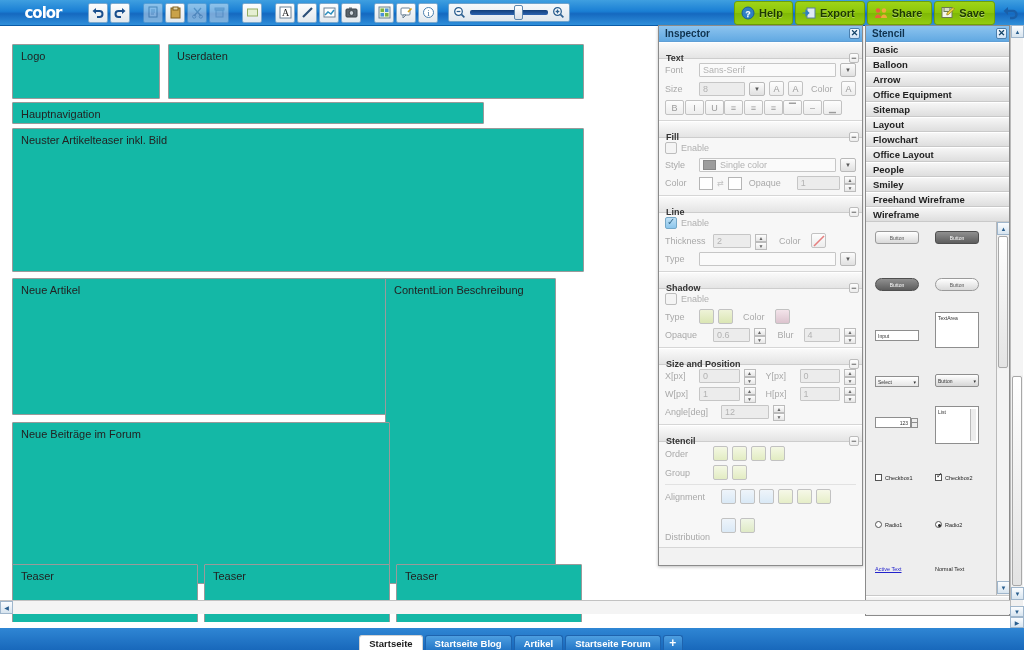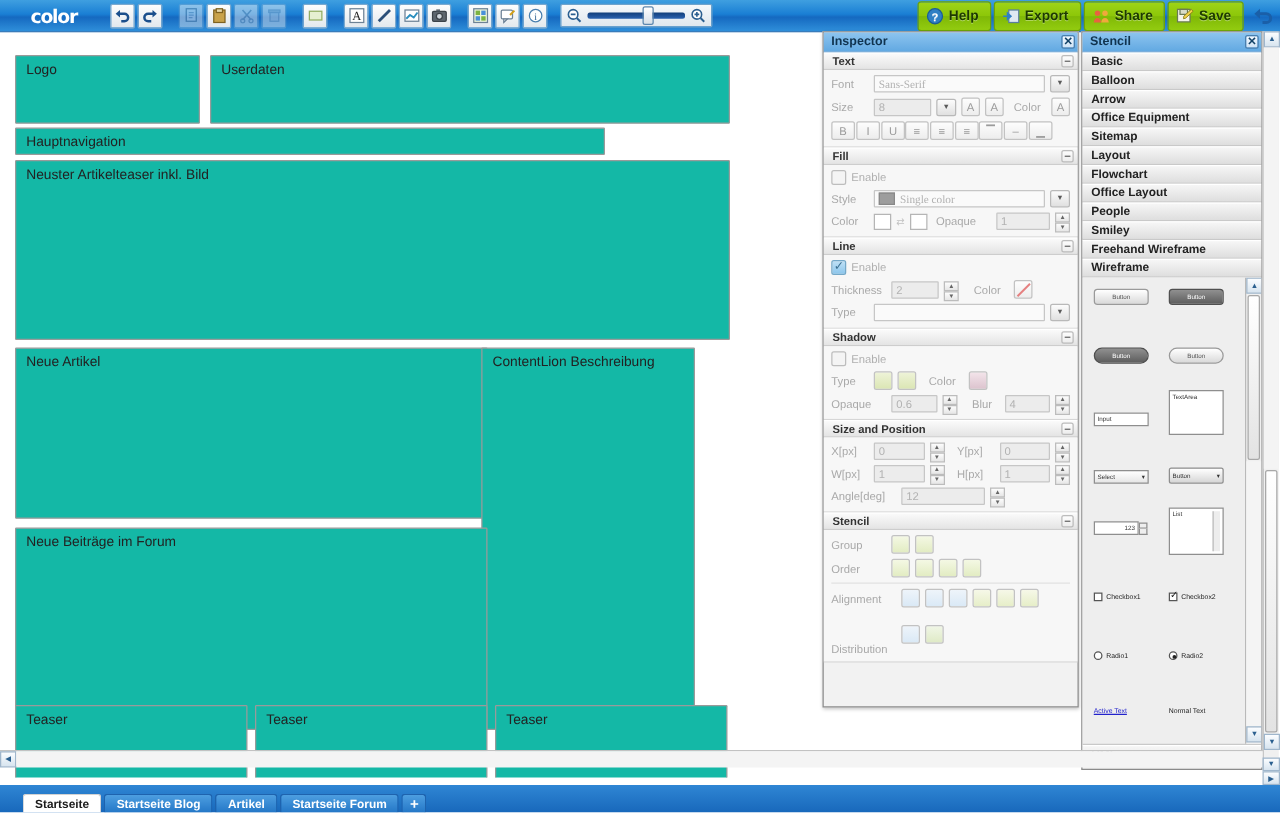--- a/index.html
+++ b/index.html
@@ -94,41 +94,41 @@
     border-bottom: 1px solid #5f9fd6;
     font-size: 10px; font-weight: bold; color: #10334f;
   }
   .panel-title .x {
     margin-left: auto; width: 11px; height: 11px; line-height: 9px; text-align: center;
     border: 1px solid #4a7fae; border-radius: 2px; font-size: 9px; font-weight: bold;
     background: linear-gradient(to bottom, #f3f9ff, #cfe3f5); color: #124267;
   }
   .section { border-bottom: 1px solid #d6d6d6; }
   .sec-head {
-    height: 14px; display: flex; align-items: center; padding: 0 3px 0 7px;
+    height: 14px; display: flex; align-items: center; padding: 15px 3px 0 7px;
     background: linear-gradient(to bottom, #fafafa, #e4e4e4);
     border-top: 1px solid #ffffff; border-bottom: 1px solid #cdcdcd;
     font-size: 9px; font-weight: bold; color: #333;
   }
   .sec-head .collapse {
     margin-left: auto; width: 10px; height: 10px; line-height: 8px; text-align: center;
     font-size: 9px; color: #666; border: 1px solid #bcbcbc; border-radius: 2px;
     background: linear-gradient(to bottom, #fdfdfd, #ededed);
   }
   .sec-body { padding: 4px 6px 5px 6px; background: #f7f7f7; }
   .row { display: flex; align-items: center; gap: 4px; margin-bottom: 4px; }
   .row:last-child { margin-bottom: 0; }
   .flbl { font-size: 9px; color: #a9a9a9; width: 30px; flex: none; }
   .flbl.w { width: 44px; }
   .fld {
     height: 14px; border: 1px solid #c6c6c6; background: #ececec;
     font-size: 9px; color: #b2b2b2; display: flex; align-items: center;
     padding: 0 3px; border-radius: 1px; overflow: hidden;
   }
-  .fld.white { background: #fafafa; font-family: Liberation Serif, serif; }
+  .fld.white { background: #fafafa; }
   .drop {
     width: 16px; height: 14px; border: 1px solid #b9b9b9; border-radius: 2px;
     background: linear-gradient(to bottom, #fcfcfc, #e0e0e0);
     display: flex; align-items: center; justify-content: center;
     font-size: 6px; color: #5a5a5a; flex: none;
   }
   .spin { width: 12px; height: 14px; flex: none; display: flex; flex-direction: column; }
   .spin div {
     flex: 1; border: 1px solid #bcbcbc; font-size: 5px; line-height: 6px;
     text-align: center; color: #666;
@@ -221,21 +221,21 @@
 
   
   .hscroll {
     position: absolute; left: 0; top: 600px; width: 1010px; height: 13px;
     background: linear-gradient(to bottom,#f5f5f5,#e9e9e9); border-top: 1px solid #c2c2c2;
     display: flex; align-items: center;
   }
   .tabbar {
     position: absolute; left: 0; top: 628px; width: 1024px; height: 22px;
     background: linear-gradient(to bottom, #2f86d4 0%, #1868bb 100%);
-    display: flex; align-items: flex-end; padding-left: 18px; gap: 2px;
+    display: flex; align-items: flex-end; padding-left: 18px; gap: 2px; justify-content: center;
   }
   .tab {
     height: 15px; padding: 0 9px; display: flex; align-items: center;
     font-size: 9.5px; font-weight: bold; color: #ffffff;
     background: linear-gradient(to bottom, #4d9ee0, #2477c7);
     border: 1px solid #1e63ae; border-bottom: none;
     border-radius: 3px 3px 0 0;
   }
   .tab.active { background: #ffffff; color: #1b1b1b; border-color: #d2d2d2; }
   .tab-add {
@@ -635,44 +635,44 @@
             </span>
           <span class="flbl" style="margin-left:6px;">H[px]</span>
           <span class="fld" style="width:44px;">1</span>
           <span class="spin">
               <div>▲</div>
               <div>▼</div>
             </span>
         </div>
         <div class="row">
           <span class="flbl" style="width:52px;">Angle[deg]</span>
-          <span class="fld" style="width:67px;text-align:center;">12</span>
+          <span class="fld" style="width:48px;text-align:center;">12</span>
           <span class="spin">
               <div>▲</div>
               <div>▼</div>
             </span>
         </div>
       </div>
     </div>
 
     <div class="section">
       <div class="sec-head">
         <span>Stencil</span>
         <span class="collapse">−</span>
       </div>
       <div class="sec-body">
         <div class="row">
-          <span class="flbl w">Group</span>
-          <span class="sqbtn" style="background:linear-gradient(to bottom,#f4f8e4,#e2ecc2);"></span>
-          <span class="sqbtn" style="background:linear-gradient(to bottom,#f4f8e4,#e2ecc2);"></span>
-        </div>
-        <div class="row">
           <span class="flbl w">Order</span>
           <span class="sqbtn" style="background:linear-gradient(to bottom,#f4f8e4,#e2ecc2);"></span>
           <span class="sqbtn" style="background:linear-gradient(to bottom,#f4f8e4,#e2ecc2);"></span>
+          <span class="sqbtn" style="background:linear-gradient(to bottom,#f4f8e4,#e2ecc2);"></span>
+          <span class="sqbtn" style="background:linear-gradient(to bottom,#f4f8e4,#e2ecc2);"></span>
+        </div>
+        <div class="row">
+          <span class="flbl w">Group</span>
           <span class="sqbtn" style="background:linear-gradient(to bottom,#f4f8e4,#e2ecc2);"></span>
           <span class="sqbtn" style="background:linear-gradient(to bottom,#f4f8e4,#e2ecc2);"></span>
         </div>
         <div class="row" style="border-top:1px solid #e2e2e2;padding-top:4px;">
           <span class="flbl w" style="width:52px;">Alignment</span>
           <span class="sqbtn" style="background:linear-gradient(to bottom,#eef4fa,#dae9f6);"></span>
           <span class="sqbtn" style="background:linear-gradient(to bottom,#eef4fa,#dae9f6);"></span>
           <span class="sqbtn" style="background:linear-gradient(to bottom,#eef4fa,#dae9f6);"></span>
           <span class="sqbtn" style="background:linear-gradient(to bottom,#f6f8e8,#e6eec8);"></span>
           <span class="sqbtn" style="background:linear-gradient(to bottom,#f6f8e8,#e6eec8);"></span>

